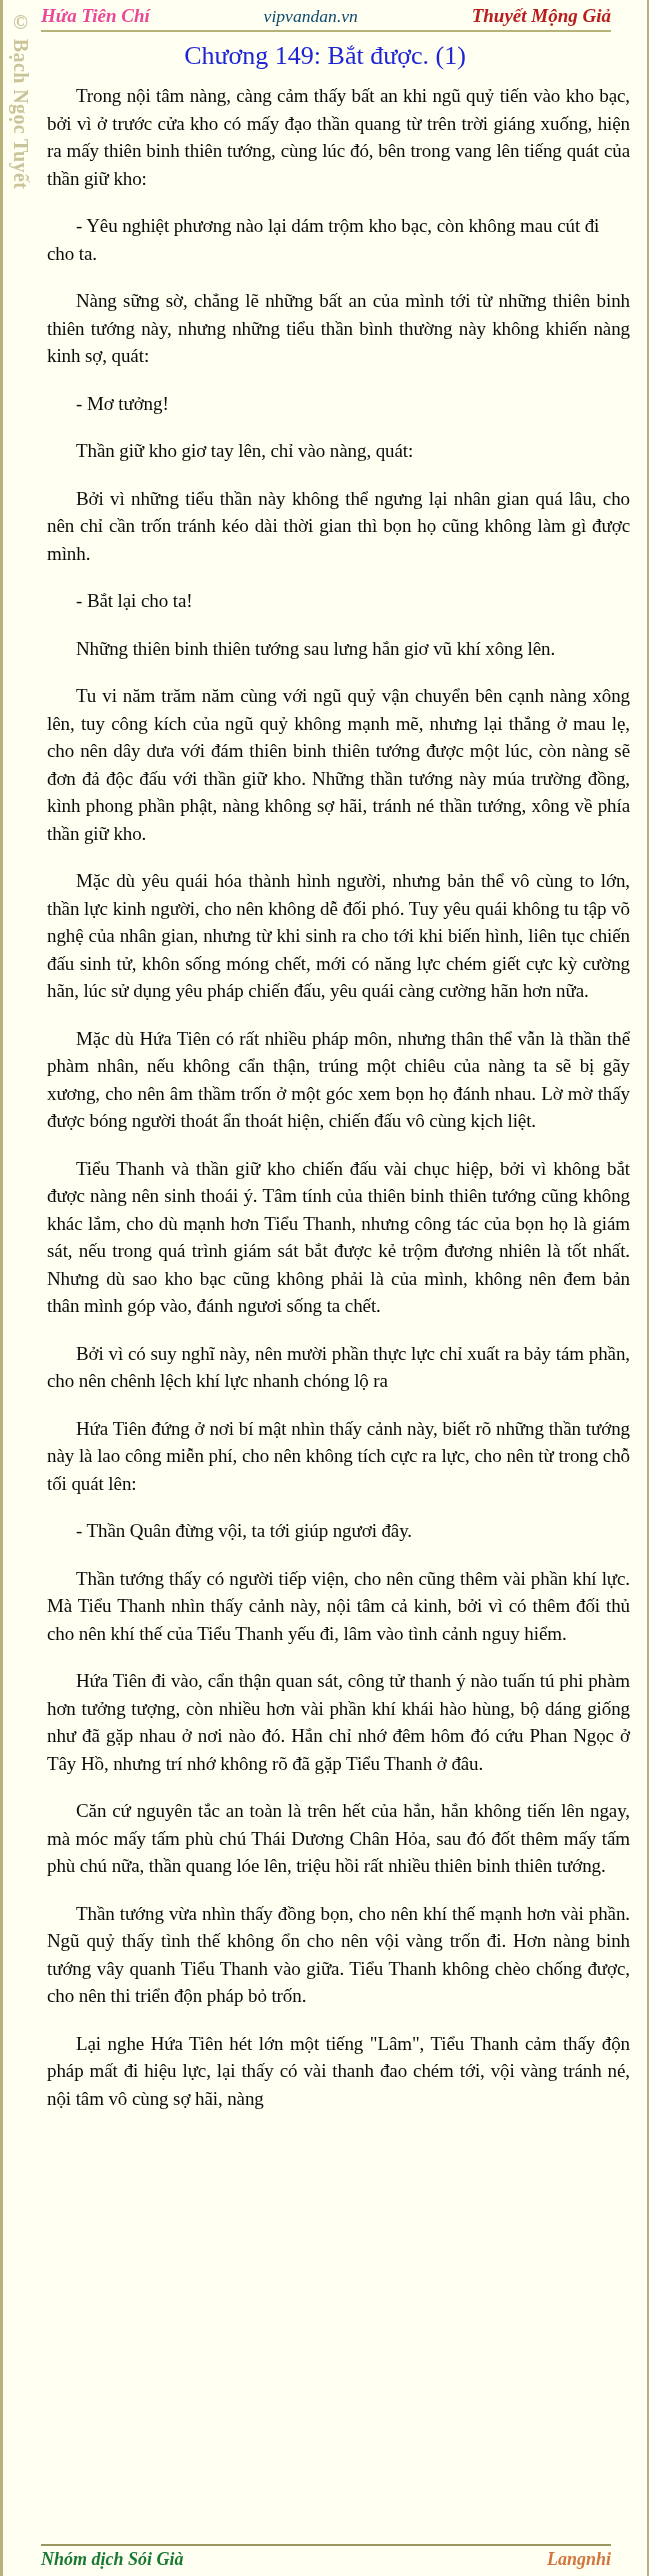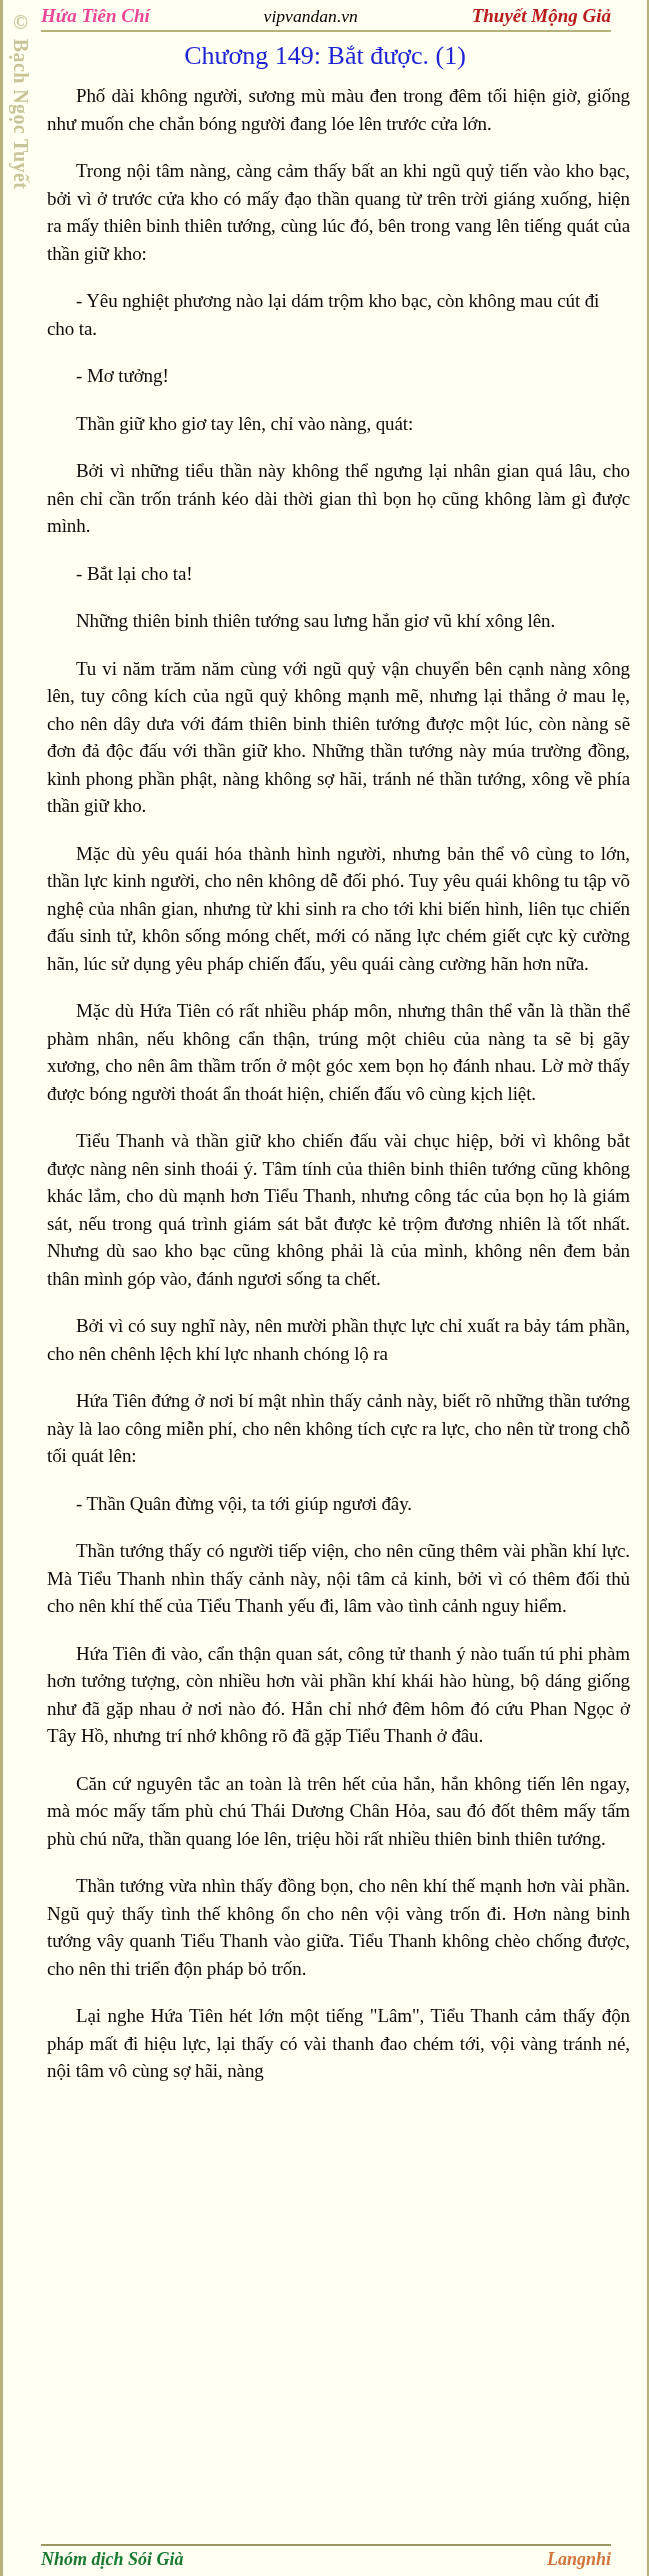--- a/index.html
+++ b/index.html
@@ -53,21 +53,21 @@
     padding: 4.6px 0 3.1px 0;
     border-bottom: 2.3px solid #b5b27a;
     display: flex;
     align-items: baseline;
     justify-content: space-between;
     font-style: italic;
     font-size: 19px;
     white-space: nowrap;
   }
   .hdr-left   { color: #ec4899; font-weight: 700; }
-  .hdr-center { color: #000000; font-weight: 400; font-size: 17.6px; }
+  .hdr-center { color: #0c4a6e; font-weight: 400; font-size: 17.6px; }
   .hdr-right  { color: #b91c1c; font-weight: 700; }
 
   
   #chapter-title {
     text-align: center;
     color: #1f25d4;
     font-size: 26px;
     font-weight: 400;
     letter-spacing: 0px;
     margin: 10px 0 12.2px 0;
@@ -118,23 +118,23 @@
 
   <div id="header">
     <span class="hdr-left">Hứa Tiên Chí</span>
     <span class="hdr-center">vipvandan.vn</span>
     <span class="hdr-right">Thuyết Mộng Giả</span>
   </div>
 
   <h1 id="chapter-title">Chương 149: Bắt được. (1)</h1>
 
   <div id="content">
-      <p>Phố dài không người, sương mù màu đen trong đêm tối hiện giờ, giống như muốn che chắn bóng người đang lóe lên trước cửa lớn.</p>
       <p>Trong nội tâm nàng, càng cảm thấy bất an khi ngũ quỷ tiến vào kho bạc, bởi vì ở trước cửa kho có mấy đạo thần quang từ trên trời giáng xuống, hiện ra mấy thiên binh thiên tướng, cùng lúc đó, bên trong vang lên tiếng quát của thần giữ kho:</p>
       <p class="dialogue">- Yêu nghiệt phương nào lại dám trộm kho bạc, còn không mau cút đi cho ta.</p>
+      <p>Nàng sững sờ, chẳng lẽ những bất an của mình tới từ những thiên binh thiên tướng này, nhưng những tiểu thần bình thường này không khiến nàng kinh sợ, quát:</p>
       <p class="dialogue">- Mơ tưởng!</p>
       <p>Thần giữ kho giơ tay lên, chỉ vào nàng, quát:</p>
       <p>Bởi vì những tiểu thần này không thể ngưng lại nhân gian quá lâu, cho nên chỉ cần trốn tránh kéo dài thời gian thì bọn họ cũng không làm gì được mình.</p>
       <p class="dialogue">- Bắt lại cho ta!</p>
       <p> Những thiên binh thiên tướng sau lưng hắn giơ vũ khí xông lên.</p>
       <p>Tu vi năm trăm năm cùng với ngũ quỷ vận chuyển bên cạnh nàng xông lên, tuy công kích của ngũ quỷ không mạnh mẽ, nhưng lại thắng ở mau lẹ, cho nên dây dưa với đám thiên binh thiên tướng được một lúc, còn nàng sẽ đơn đả độc đấu với thần giữ kho. Những thần tướng này múa trường đồng, kình phong phần phật, nàng không sợ hãi, tránh né thần tướng, xông về phía thần giữ kho.</p>
       <p>Mặc dù yêu quái hóa thành hình người, nhưng bản thể vô cùng to lớn, thần lực kinh người, cho nên không dễ đối phó. Tuy yêu quái không tu tập võ nghệ của nhân gian, nhưng từ khi sinh ra cho tới khi biến hình, liên tục chiến đấu sinh tử, khôn sống móng chết, mới có năng lực chém giết cực kỳ cường hãn, lúc sử dụng yêu pháp chiến đấu, yêu quái càng cường hãn hơn nữa.</p>
       <p>Mặc dù Hứa Tiên có rất nhiều pháp môn, nhưng thân thể vẫn là thần thể phàm nhân, nếu không cẩn thận, trúng một chiêu của nàng ta sẽ bị gãy xương, cho nên âm thầm trốn ở một góc xem bọn họ đánh nhau. Lờ mờ thấy được bóng người thoát ẩn thoát hiện, chiến đấu vô cùng kịch liệt.</p>
       <p>Tiểu Thanh và thần giữ kho chiến đấu vài chục hiệp, bởi vì không bắt được nàng nên sinh thoái ý. Tâm tính của thiên binh thiên tướng cũng không khác lắm, cho dù mạnh hơn Tiểu Thanh, nhưng công tác của bọn họ là giám sát, nếu trong quá trình giám sát bắt được kẻ trộm đương nhiên là tốt nhất. Nhưng dù sao kho bạc cũng không phải là của mình, không nên đem bản thân mình góp vào, đánh ngươi sống ta chết.</p>
       <p>Bởi vì có suy nghĩ này, nên mười phần thực lực chỉ xuất ra bảy tám phần, cho nên chênh lệch khí lực nhanh chóng lộ ra</p>

